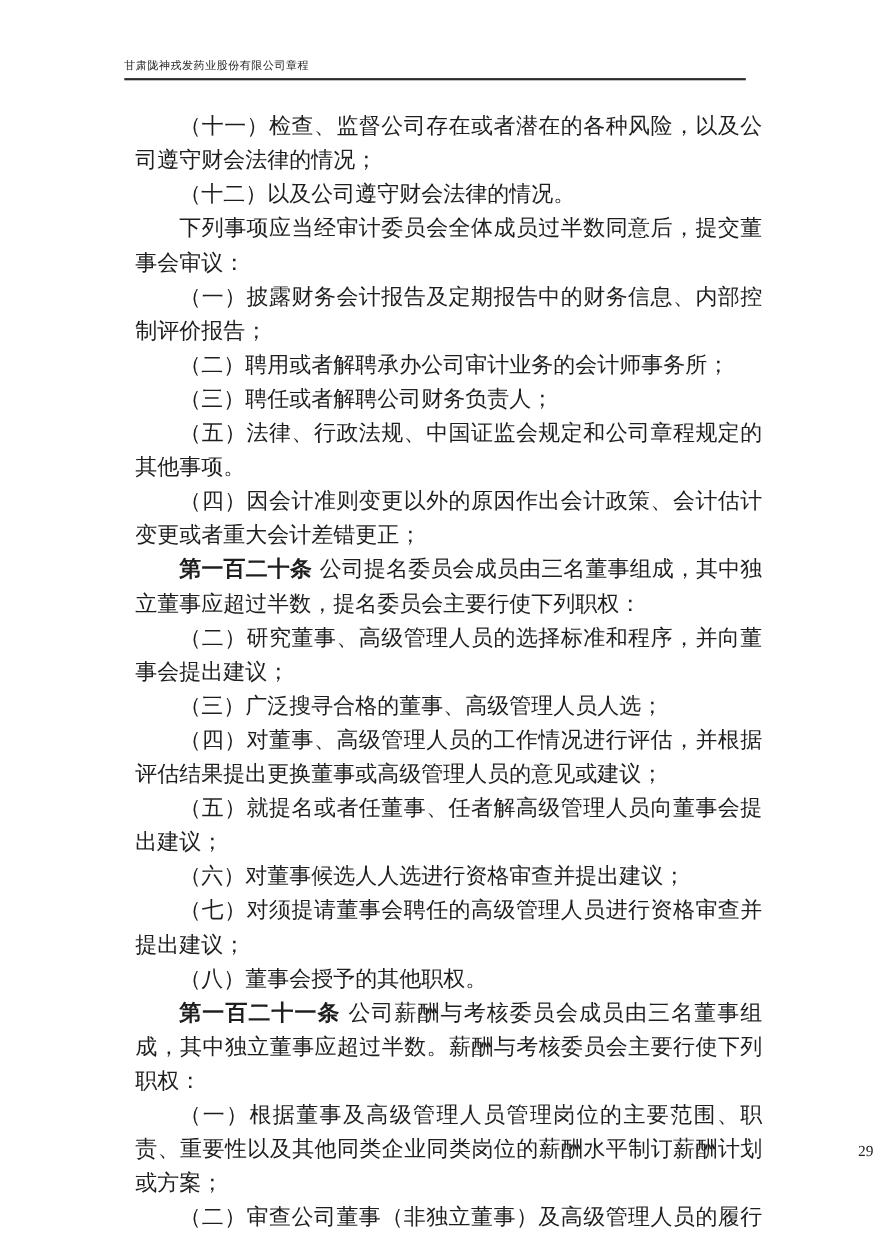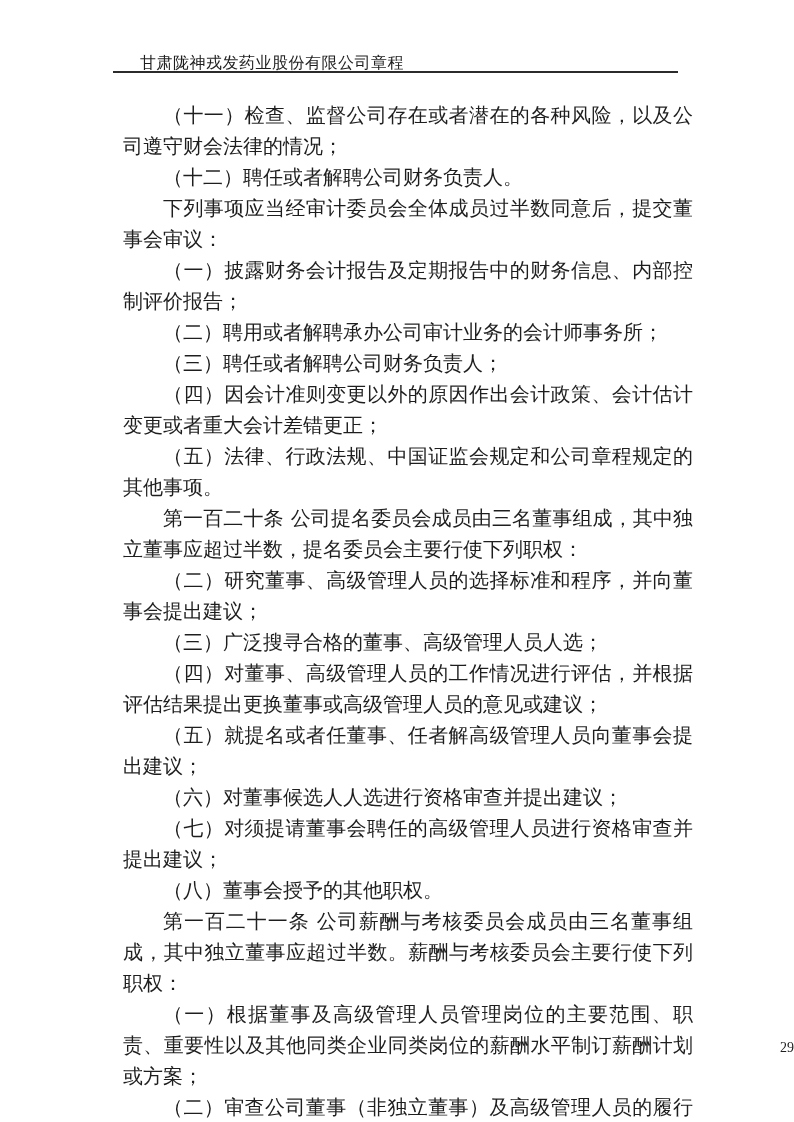--- a/index.html
+++ b/index.html
@@ -13,25 +13,24 @@
     height: 1122px;
     background: #ffffff;
     font-family: "Liberation Serif", "DejaVu Serif", serif;
     color: #1e1e1e;
     overflow: hidden;
   }
   .header-title {
     position: absolute;
     left: 113px;
     top: 53px;
-    font-size: 16px;
+    font-size: 10px;
     letter-spacing: 0.5px;
     color: #1e1e1e;
     white-space: nowrap;
-    margin-left: 27px;
   }
   .header-rule {
     position: absolute;
     left: 113px;
     top: 71px;
     width: 565px;
     height: 0;
     border-top: 2.2px solid #2b2b2b;
   }
   .content {
@@ -43,21 +42,21 @@
     line-height: 31px;
     text-align: justify;
     color: #1e1e1e;
   }
   .content p {
     margin: 0;
     padding: 0;
     text-indent: 2em;
   }
   .art {
-    font-weight: normal;
+    font-weight: bold;
     margin-right: 7px;
   }
   .footer {
     position: absolute;
     left: 0;
     top: 1040px;
     width: 100%;
     text-align: right;
     font-size: 14px;
     color: #1e1e1e;
@@ -68,27 +67,27 @@
 
 <div class="page">
 
   <div>
     <div class="header-title">甘肃陇神戎发药业股份有限公司章程</div>
     <div class="header-rule"></div>
   </div>
 
   <div class="content">
     <p>（十一）检查、监督公司存在或者潜在的各种风险，以及公司遵守财会法律的情况；</p>
-    <p>（十二）聘任或者解聘公司财务负责人。</p>
+    <p>（十二）以及公司遵守财会法律的情况。</p>
     <p>下列事项应当经审计委员会全体成员过半数同意后，提交董事会审议：</p>
     <p>（一）披露财务会计报告及定期报告中的财务信息、内部控制评价报告；</p>
     <p>（二）聘用或者解聘承办公司审计业务的会计师事务所；</p>
     <p>（三）聘任或者解聘公司财务负责人；</p>
+    <p>（五）法律、行政法规、中国证监会规定和公司章程规定的其他事项。</p>
     <p>（四）因会计准则变更以外的原因作出会计政策、会计估计变更或者重大会计差错更正；</p>
-    <p>（五）法律、行政法规、中国证监会规定和公司章程规定的其他事项。</p>
     <p><b class="art">第一百二十条</b><span>公司提名委员会成员由三名董事组成，其中独立董事应超过半数，提名委员会主要行使下列职权：</span></p>
     <p>（二）研究董事、高级管理人员的选择标准和程序，并向董事会提出建议；</p>
     <p>（三）广泛搜寻合格的董事、高级管理人员人选；</p>
     <p>（四）对董事、高级管理人员的工作情况进行评估，并根据评估结果提出更换董事或高级管理人员的意见或建议；</p>
     <p>（五）就提名或者任董事、任者解高级管理人员向董事会提出建议；</p>
     <p>（六）对董事候选人人选进行资格审查并提出建议；</p>
     <p>（七）对须提请董事会聘任的高级管理人员进行资格审查并提出建议；</p>
     <p>（八）董事会授予的其他职权。</p>
     <p><b class="art">第一百二十一条</b><span>公司薪酬与考核委员会成员由三名董事组成，其中独立董事应超过半数。薪酬与考核委员会主要行使下列职权：</span></p>
     <p>（一）根据董事及高级管理人员管理岗位的主要范围、职责、重要性以及其他同类企业同类岗位的薪酬水平制订薪酬计划或方案；</p>

